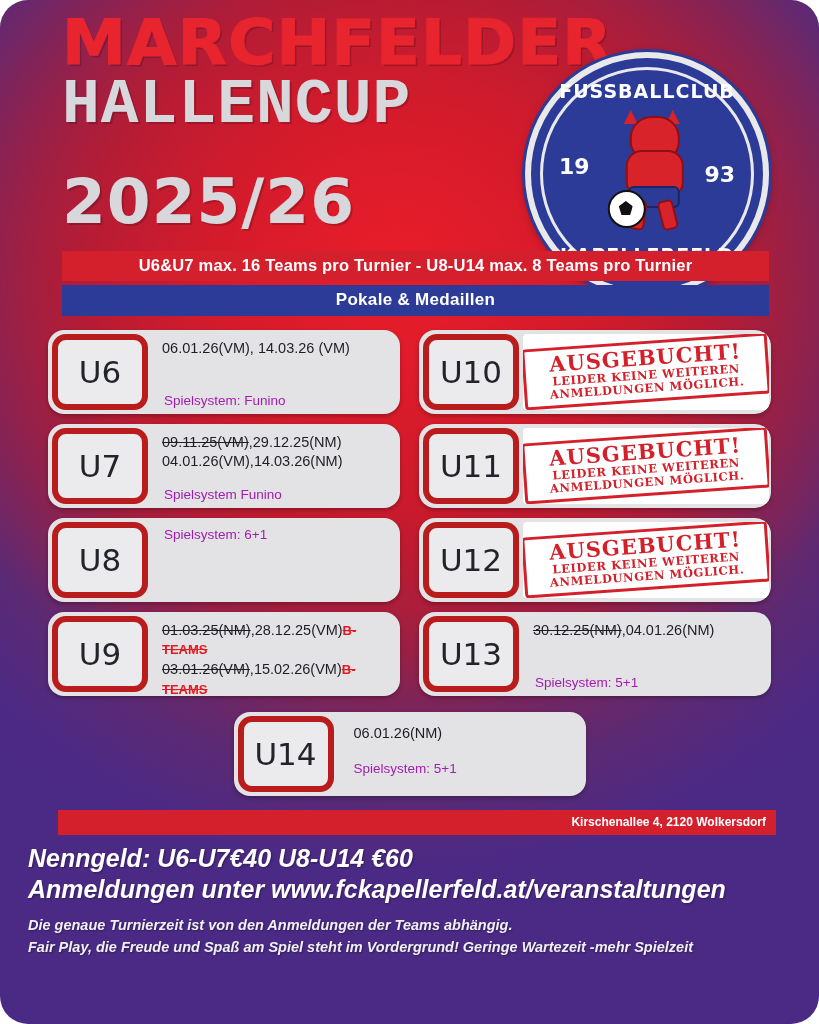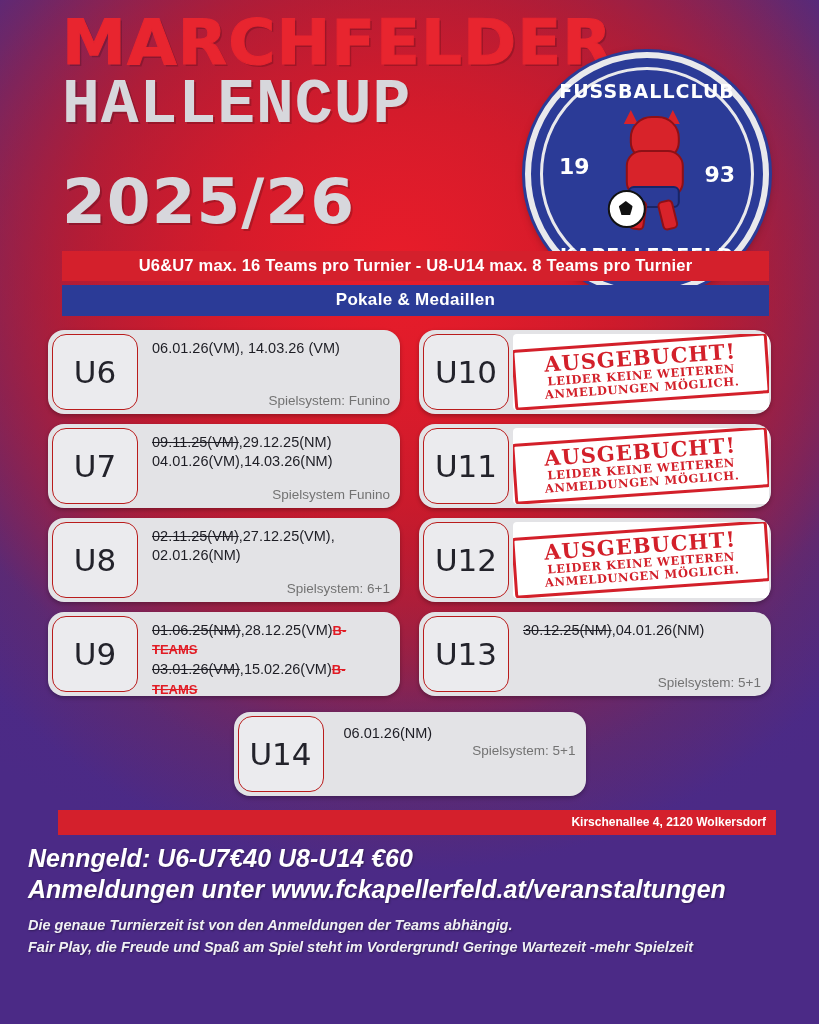--- a/index.html
+++ b/index.html
@@ -13,20 +13,21 @@
     overflow: hidden;
   }
   .poster {
     position: relative;
     width: 819px;
     height: 1024px;
     background:
       radial-gradient(ellipse 70% 55% at 50% 30%, #e01f2d 0%, #c01c2c 35%, #8e2246 62%, #5b2a72 85%, #4b2a86 100%),
       linear-gradient(160deg, #5a2a8a 0%, #b01f35 45%, #7a2565 80%, #4a2a8c 100%);
     overflow: hidden;
+    border-radius: 28px;
   }
   .poster:before {
     content: "";
     position: absolute;
     inset: 0;
     background: radial-gradient(ellipse 85% 60% at 48% 26%, rgba(233,28,41,0.95) 0%, rgba(200,25,45,0.6) 45%, rgba(90,40,130,0.15) 75%, rgba(70,40,140,0.0) 100%);
     pointer-events: none;
   }
   .poster > * { position: relative; }
 
@@ -195,21 +196,21 @@
     overflow: hidden;
   }
   .card.center-card {
     margin: 6px auto 0;
   }
   .card-age {
     width: 84px;
     min-width: 84px;
     margin: 4px;
     background: #ebebee;
-    border: 1px solid #b91c1c;
+    border: 6px solid #b91c1c;
     border-radius: 14px;
     display: flex;
     align-items: center;
     justify-content: center;
     font-size: 31px;
     color: #23232b;
     font-family: "DejaVu Sans", sans-serif;
   }
   .card-body {
     flex: 1;
@@ -220,25 +221,24 @@
   }
   .dates {
     font-size: 14.5px;
     color: #1d1d24;
     line-height: 1.35;
   }
   .dates .strike { text-decoration: line-through; }
   .dates .bteam { color: #e11b24; text-decoration: line-through; font-weight: bold; font-size: 13px; }
   .system {
     font-size: 13.5px;
-    color: #737373;
+    color: #a21caf;
     padding-left: 2px;
-    text-align: right;
-  }
-  .card.center-card .card-body { justify-content: flex-start; gap: 0; padding-top: 12px; }
+  }
+  .card.center-card .card-body { justify-content: flex-start; gap: 18px; padding-top: 12px; }
   .card.center-card .system { padding-left: 6px; }
   .card.center-card .dates { padding-left: 6px; }
 
   
   .stamp-wrap {
     flex: 1;
     margin: 4px 2px 4px 0;
     background: #ffffff;
     border-radius: 4px;
     display: flex;
@@ -368,38 +368,37 @@
           <div class="stamp">
             <div class="stamp-l1">AUSGEBUCHT!</div>
             <div class="stamp-l2">LEIDER KEINE WEITEREN</div>
             <div class="stamp-l3">ANMELDUNGEN MÖGLICH.</div>
           </div>
         </div>
       </div>
       <div class="card">
         <div class="card-age">U8</div>
         <div class="card-body">
-          <div class="dates"><span class="strike">02.11.25(VM)</span>,27.12.25(VM),<br>02.01.26(NM)</div>
           <div class="system">Spielsystem: 6+1</div>
         </div>
       </div>
       <div class="card">
         <div class="card-age">U12</div>
         <div class="stamp-wrap">
           <div class="stamp">
             <div class="stamp-l1">AUSGEBUCHT!</div>
             <div class="stamp-l2">LEIDER KEINE WEITEREN</div>
             <div class="stamp-l3">ANMELDUNGEN MÖGLICH.</div>
           </div>
         </div>
       </div>
       <div class="card">
         <div class="card-age">U9</div>
         <div class="card-body">
-          <div class="dates"><span class="strike">01.06.25(NM)</span>,28.12.25(VM)<span class="bteam">B-TEAMS</span><br><span class="strike">03.01.26(VM)</span>,15.02.26(VM)<span class="bteam">B-TEAMS</span></div>
+          <div class="dates"><span class="strike">01.03.25(NM)</span>,28.12.25(VM)<span class="bteam">B-TEAMS</span><br><span class="strike">03.01.26(VM)</span>,15.02.26(VM)<span class="bteam">B-TEAMS</span></div>
         </div>
       </div>
       <div class="card">
         <div class="card-age">U13</div>
         <div class="card-body">
           <div class="dates"><span class="strike">30.12.25(NM)</span>,04.01.26(NM)</div>
           <div class="system">Spielsystem: 5+1</div>
         </div>
       </div>
       <div style="width: 100%; display: flex; justify-content: center;">

